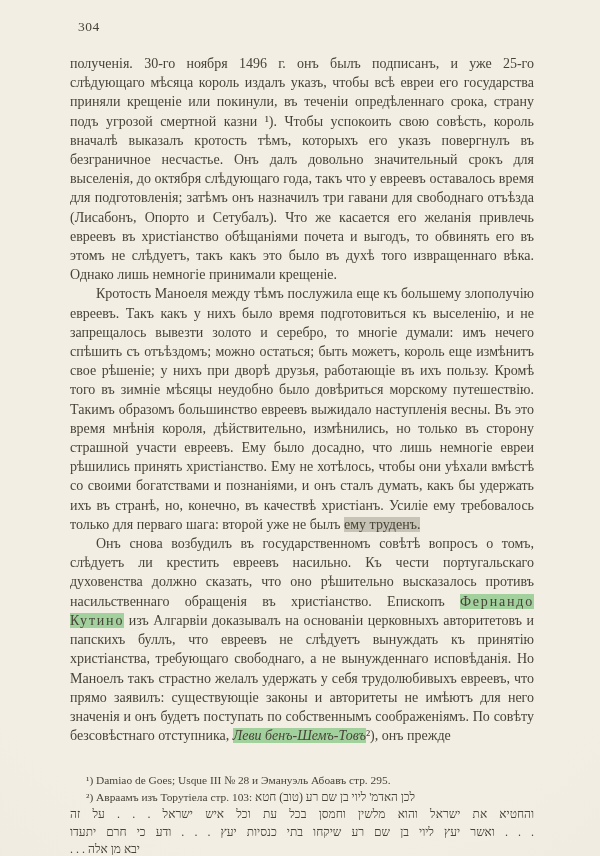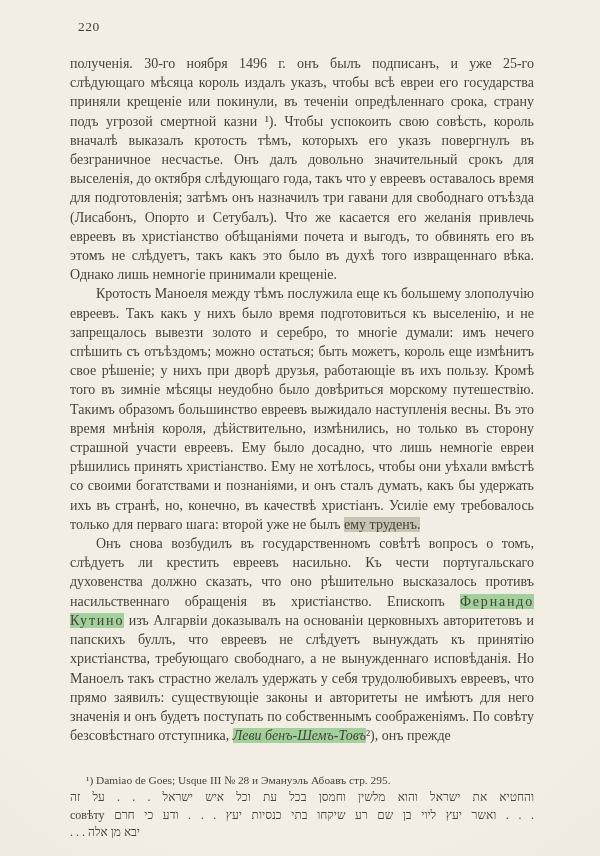--- a/index.html
+++ b/index.html
@@ -24,26 +24,27 @@
   .footnote { text-indent:16px; text-align:justify; }
   .hebrew-inline { direction:rtl; unicode-bidi:embed; font-size:11.8px; }
   .hebrew-line { direction:rtl; font-size:12px; line-height:17.5px; text-align:justify; text-align-last:justify; }
   .hebrew-line.end-left { text-align:center; text-align-last:left; }
 </style>
 </head>
 <body>
 
 <div class="page" style="color: rgb(71, 67, 56);">
   <div class="header">
-    <span class="page-number">220</span>
+    <span class="page-number">304</span>
   </div>
   <div class="body-text">
       <p><span>полученія. 30-го ноября 1496 г. онъ былъ подписанъ, и уже 25-го слѣдующаго мѣсяца король издалъ указъ, чтобы всѣ евреи его государства приняли крещеніе или покинули, въ теченіи опредѣленнаго срока, страну подъ угрозой смертной казни ¹). Чтобы успокоить свою совѣсть, король вначалѣ выказалъ кротость тѣмъ, которыхъ его указъ повергнулъ въ безграничное несчастье. Онъ далъ довольно значительный срокъ для выселенія, до октября слѣдующаго года, такъ что у евреевъ оставалось время для подготовленія; затѣмъ онъ назначилъ три гавани для свободнаго отъѣзда (Лисабонъ, Опорто и Сетубалъ). Что же касается его желанія привлечь евреевъ въ христіанство обѣщаніями почета и выгодъ, то обвинять его въ этомъ не слѣдуетъ, такъ какъ это было въ духѣ того извращеннаго вѣка. Однако лишь немногіе принимали крещеніе.</span></p>
       <p class="indent"><span>Кротость Маноеля между тѣмъ послужила еще къ большему злополучію евреевъ. Такъ какъ у нихъ было время подготовиться къ выселенію, и не запрещалось вывезти золото и серебро, то многіе думали: имъ нечего спѣшить съ отъѣздомъ; можно остаться; быть можетъ, король еще измѣнитъ свое рѣшеніе; у нихъ при дворѣ друзья, работающіе въ ихъ пользу. Кромѣ того въ зимніе мѣсяцы неудобно было довѣриться морскому путешествію. Такимъ образомъ большинство евреевъ выжидало наступленія весны. Въ это время мнѣнія короля, дѣйствительно, измѣнились, но только въ сторону страшной участи евреевъ. Ему было досадно, что лишь немногіе евреи рѣшились принять христіанство. Ему не хотѣлось, чтобы они уѣхали вмѣстѣ со своими богатствами и познаніями, и онъ сталъ думать, какъ бы удержать ихъ въ странѣ, но, конечно, въ качествѣ христіанъ. Усиліе ему требовалось только для перваго шага: второй уже не былъ </span><span class="hl-gray">ему труденъ.</span></p>
       <p class="indent"><span>Онъ снова возбудилъ въ государственномъ совѣтѣ вопросъ о томъ, слѣдуетъ ли крестить евреевъ насильно. Къ чести португальскаго духовенства должно сказать, что оно рѣшительно высказалось противъ насильственнаго обращенія въ христіанство. Епископъ </span><span class="hl spaced" style="background: rgb(163, 209, 157);">Фернандо Кутино</span><span> изъ Алгарвіи доказывалъ на основаніи церковныхъ авторитетовъ и папскихъ буллъ, что евреевъ не слѣдуетъ вынуждать къ принятію христіанства, требующаго свободнаго, а не вынужденнаго исповѣданія. Но Маноелъ такъ страстно желалъ удержать у себя трудолюбивыхъ евреевъ, что прямо заявилъ: существующіе законы и авторитеты не имѣютъ для него значенія и онъ будетъ поступать по собственнымъ соображеніямъ. По совѣту безсовѣстнаго отступника, </span><span class="hl italic" style="background: rgb(163, 209, 157);">Леви бенъ-Шемъ-Товъ</span><span>²), онъ прежде</span></p>
     </div>
   <div class="footnotes">
       <div class="footnote"><span>¹) </span><span>Damiao de Goes; Usque III № 28 и Эмануэль Абоавъ стр. 295.</span></div>
+      <div class="footnote"><span>²) </span><span>Авраамъ изъ Торутіела стр. 103:</span> <span class="hebrew-inline" dir="rtl">לכן האדמ' ליוי בן שם רע (טוב) חטא</span></div>
       <div class="hebrew-line" dir="rtl">והחטיא את ישראל והוא מלשין וחמסן בכל עת וכל איש ישראל . . . על זה</div>
-      <div class="hebrew-line" dir="rtl">. . . ואשר יעץ ליוי בן שם רע שיקחו בתי כנסיות יעץ . . . ודע כי חרם совѣту</div>
+      <div class="hebrew-line" dir="rtl">. . . ואשר יעץ ליוי בן שם רע שיקחו בתי כנסיות יעץ . . . ודע כי חרם יתעדו</div>
       <div class="hebrew-line end-left" dir="rtl">יבא מן אלה . . .</div>
     </div>
 </div>
 
 </body></html>

